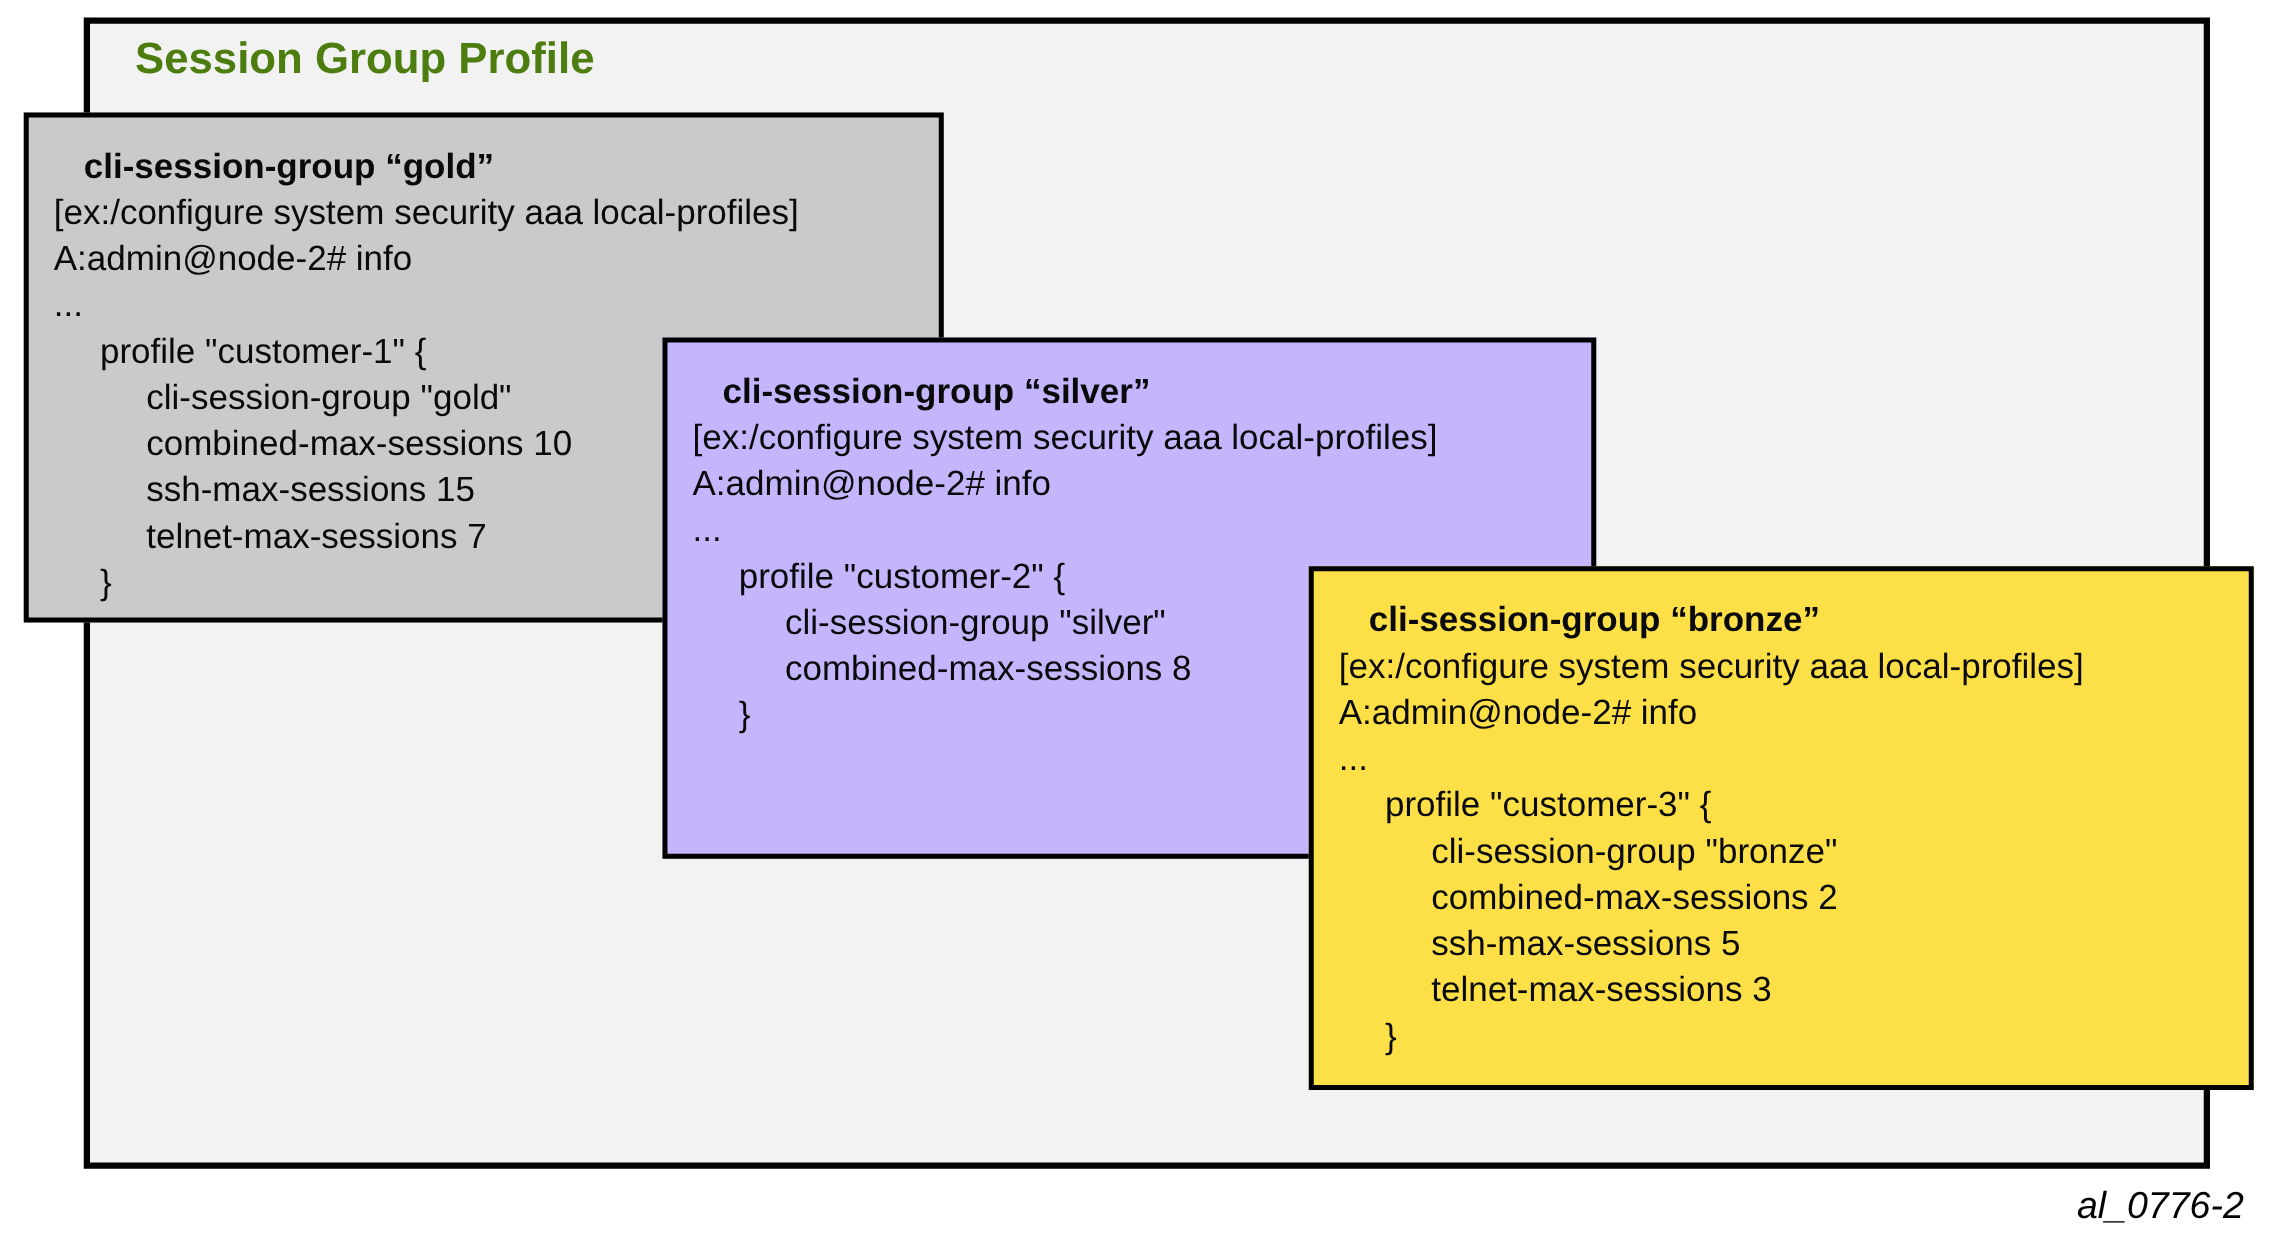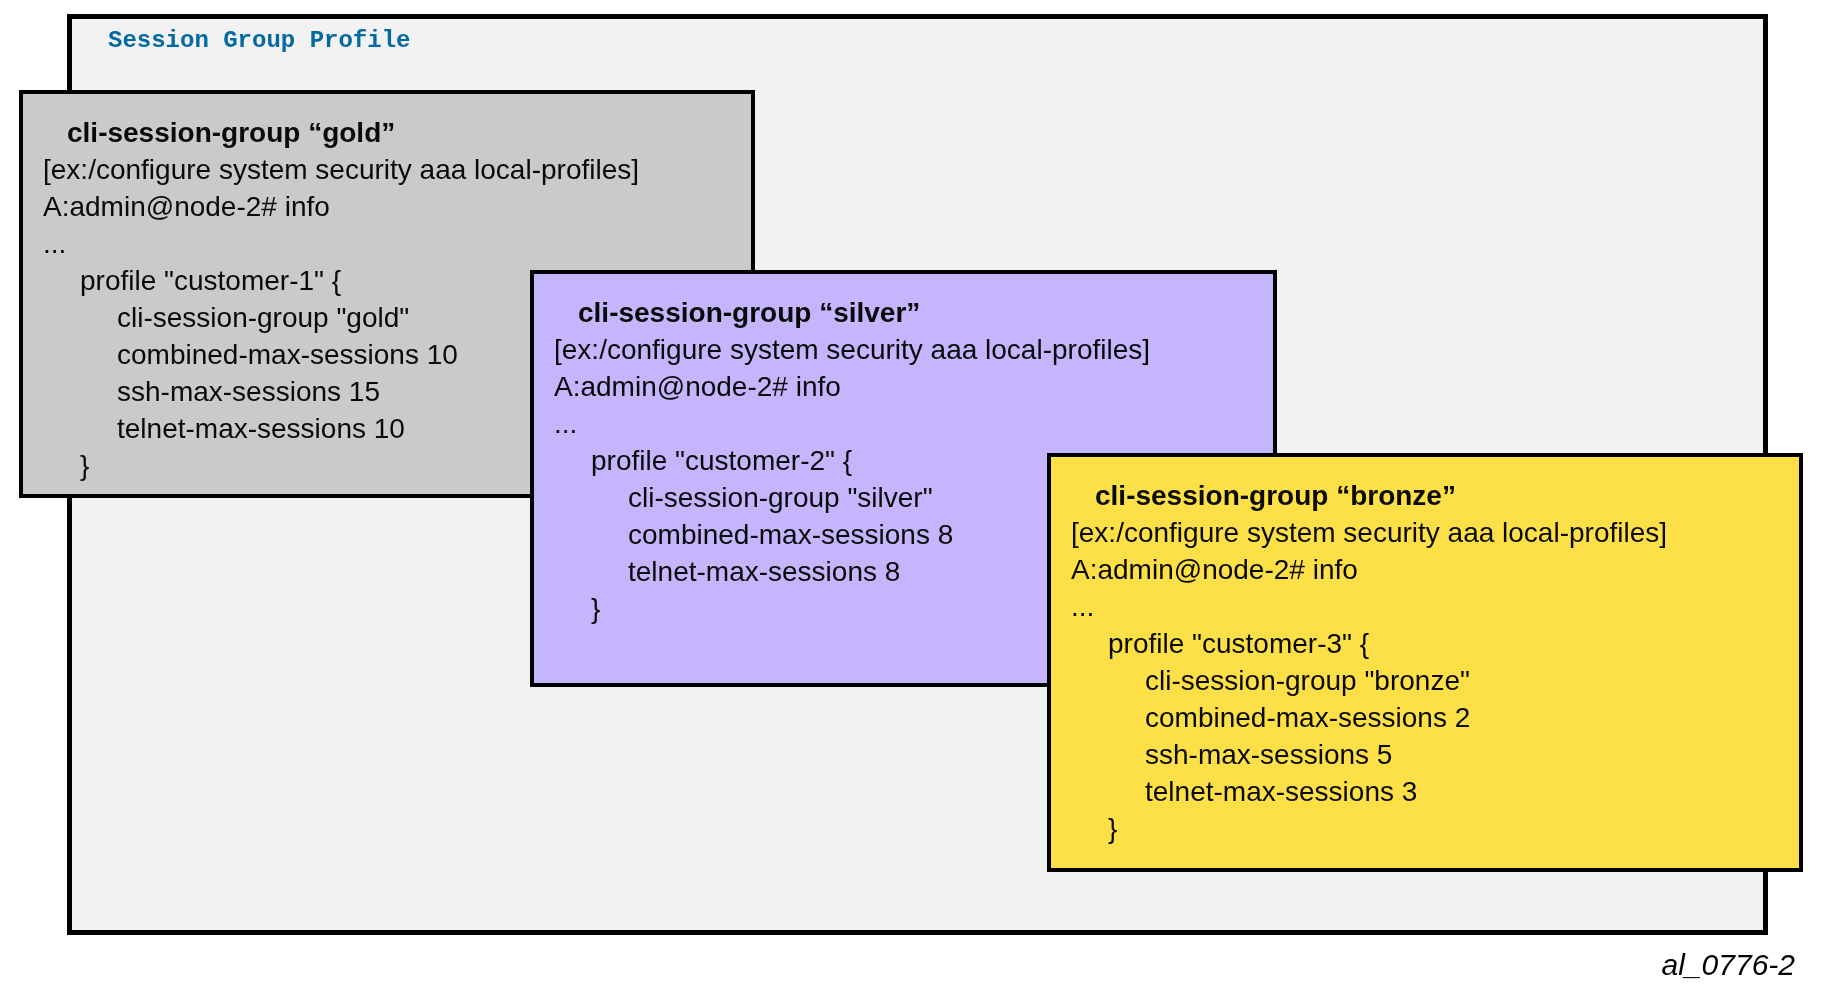--- a/index.html
+++ b/index.html
@@ -23,27 +23,26 @@
     height: 921px;
     box-sizing: border-box;
     background: #f2f2f3;
     border: 5px solid #000000;
     z-index: 1;
   }
   .diagram-title {
     position: absolute;
     left: 108px;
     top: 29px;
-    font-size: 24px;
+    font-size: 35px;
     font-weight: bold;
     line-height: 1;
-    color: #0369a1;
+    color: #4d7c0f;
     z-index: 2;
     white-space: nowrap;
-    font-family: Liberation Mono, monospace;
   }
   .panel {
     position: absolute;
     box-sizing: border-box;
     border: 4px solid #000000;
     padding: 20px 18px 0 20px;
     font-size: 28px;
     line-height: 37px;
     color: #0a0a0a;
     white-space: nowrap;
@@ -99,33 +98,32 @@
 
   <div class="panel panel-gold">
     <div class="line heading">cli-session-group “gold”</div>
     <div class="line">[ex:/configure system security aaa local-profiles]</div>
     <div class="line">A:admin@node-2# info</div>
     <div class="line">...</div>
     <div class="line ind1">profile "customer-1" {</div>
     <div class="line ind2">cli-session-group "gold"</div>
     <div class="line ind2">combined-max-sessions 10</div>
     <div class="line ind2">ssh-max-sessions 15</div>
-    <div class="line ind2">telnet-max-sessions 10</div>
+    <div class="line ind2">telnet-max-sessions 7</div>
     <div class="line ind1">}</div>
   </div>
 
   <div class="panel panel-silver">
     <div class="line heading">cli-session-group “silver”</div>
     <div class="line">[ex:/configure system security aaa local-profiles]</div>
     <div class="line">A:admin@node-2# info</div>
     <div class="line">...</div>
     <div class="line ind1">profile "customer-2" {</div>
     <div class="line ind2">cli-session-group "silver"</div>
     <div class="line ind2">combined-max-sessions 8</div>
-    <div class="line ind2">telnet-max-sessions 8</div>
     <div class="line ind1">}</div>
   </div>
 
   <div class="panel panel-bronze">
     <div class="line heading">cli-session-group “bronze”</div>
     <div class="line">[ex:/configure system security aaa local-profiles]</div>
     <div class="line">A:admin@node-2# info</div>
     <div class="line">...</div>
     <div class="line ind1">profile "customer-3" {</div>
     <div class="line ind2">cli-session-group "bronze"</div>

